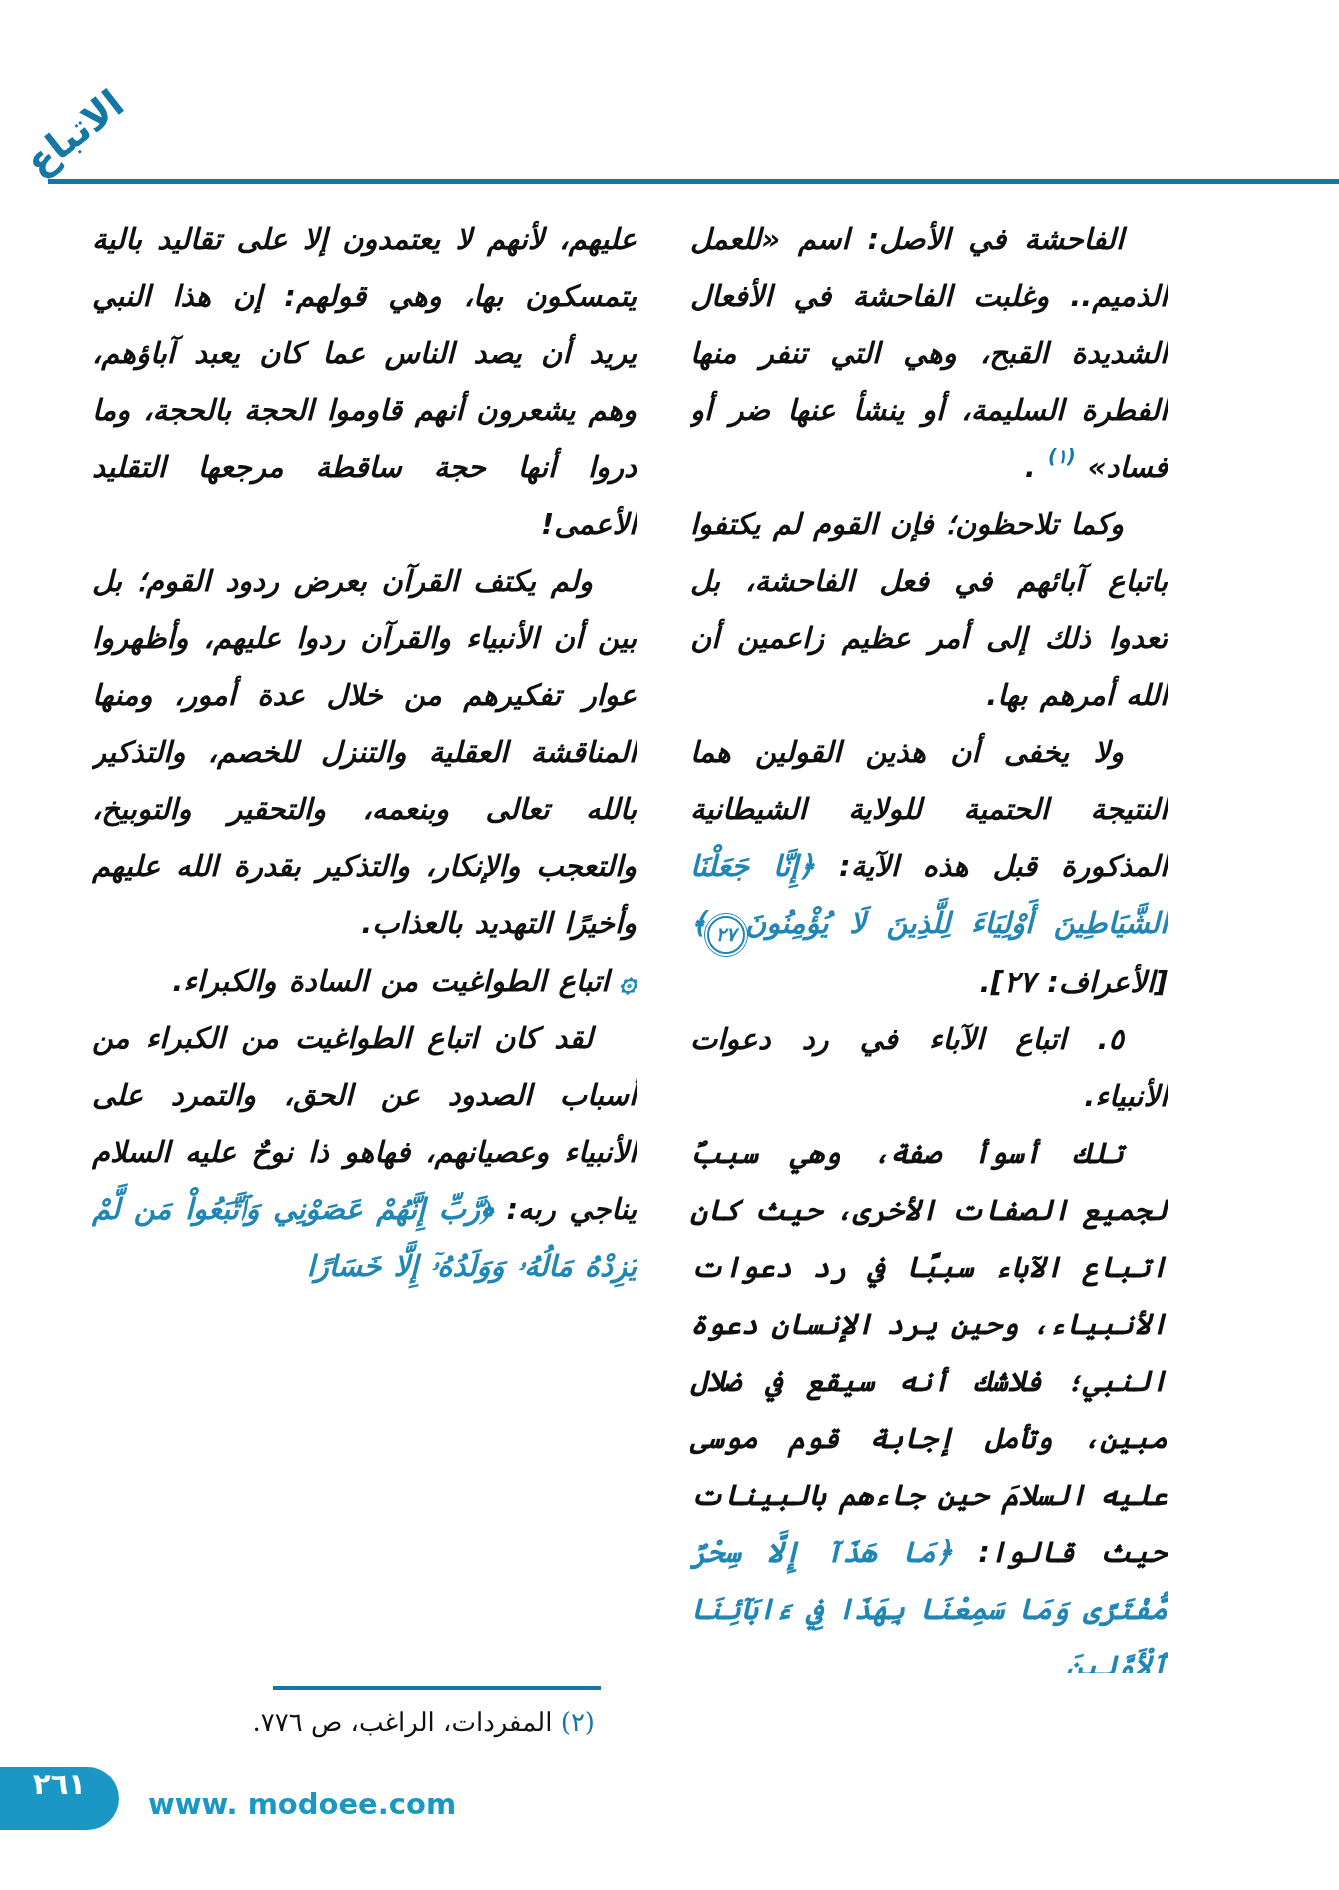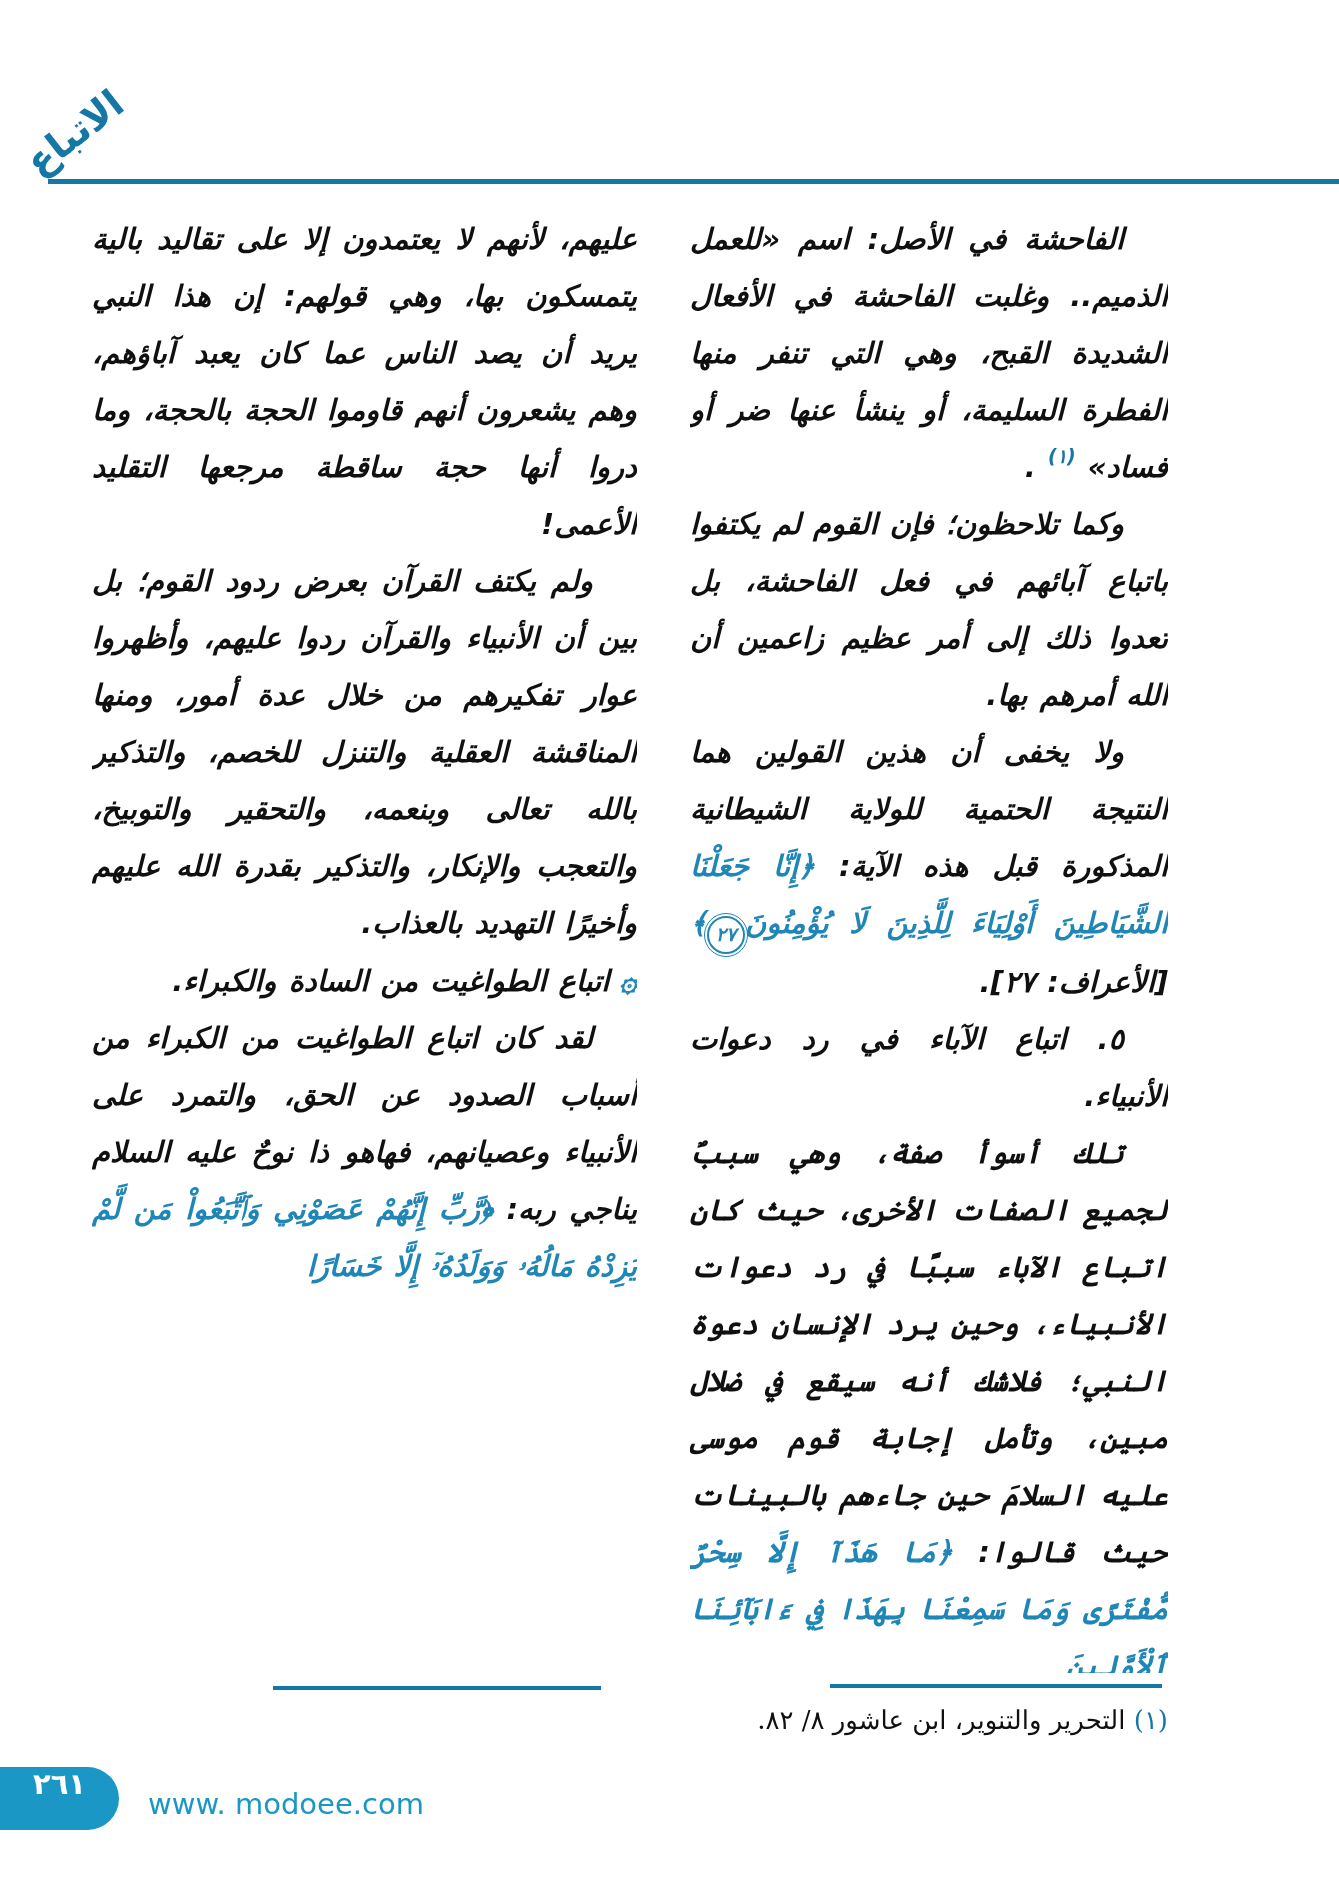--- a/index.html
+++ b/index.html
@@ -88,21 +88,21 @@
     background:var(--footer);
     border-radius:0 32px 32px 0;
     color:#ffffff;
     display:flex;align-items:flex-start;justify-content:center;
     font-size:29px;font-weight:700;
     letter-spacing:6px;
   }
   .footer-url{
     position:absolute;left:148px;top:1787px;
     color:var(--footer);
-    font-size:29px;font-weight:400;
+    font-size:29px;font-weight:700;
     direction:ltr;
   }
 </style>
 </head>
 <body>
 
 <div class="page">
 
   <div class="calli">الاتباع</div>
 
@@ -116,27 +116,24 @@
       <p class="para indent"><span class="text">تلك أسوأ صفة، وهي سببٌ لجميع الصفات الأخرى، حيث كان اتباع الآباء سببًا في رد دعوات الأنبياء، وحين يرد الإنسان دعوة النبي؛ فلاشك أنه سيقع في ضلال مبين، وتأمل إجابة قوم موسى عليه السلامَ حين جاءهم بالبينات حيث قالوا: </span><span class="quran">﴿مَا هَذَآ إِلَّا سِحْرٌ مُّفْتَرًى وَمَا سَمِعْنَا بِهَذَا فِي ءَابَآئِنَا ٱلْأَوَّلِينَ</span></p>
     </div>
 
   <div class="col col-left" id="col-left" dir="rtl">
       <p class="para"><span class="text">عليهم، لأنهم لا يعتمدون إلا على تقاليد بالية يتمسكون بها، وهي قولهم: إن هذا النبي يريد أن يصد الناس عما كان يعبد آباؤهم، وهم يشعرون أنهم قاوموا الحجة بالحجة، وما دروا أنها حجة ساقطة مرجعها التقليد الأعمى!</span></p>
       <p class="para indent"><span class="text">ولم يكتف القرآن بعرض ردود القوم؛ بل بين أن الأنبياء والقرآن ردوا عليهم، وأظهروا عوار تفكيرهم من خلال عدة أمور، ومنها المناقشة العقلية والتنزل للخصم، والتذكير بالله تعالى وبنعمه، والتحقير والتوبيخ، والتعجب والإنكار، والتذكير بقدرة الله عليهم وأخيرًا التهديد بالعذاب.</span></p>
       <p class="para"><span class="orn">۞</span><span class="text">اتباع الطواغيت من السادة والكبراء.</span></p>
       <p class="para indent"><span class="text">لقد كان اتباع الطواغيت من الكبراء من أسباب الصدود عن الحق، والتمرد على الأنبياء وعصيانهم، فهاهو ذا نوحٌ عليه السلام يناجي ربه: </span><span class="quran">﴿رَّبِّ إِنَّهُمْ عَصَوْنِي وَٱتَّبَعُواْ مَن لَّمْ يَزِدْهُ مَالُهُۥ وَوَلَدُهُۥٓ إِلَّا خَسَارًا</span></p>
     </div>
 
-  <div class="footnote fn-right" dir="rtl">
-    <div class="fn-rule"></div>
-    <p class="fn-line"><span class="fn-marker">(١)</span> <span>التحرير والتنوير، ابن عاشور ٨/ ٨٢.</span></p>
-  </div>
 
   <div class="footnote fn-left" dir="rtl">
     <div class="fn-rule"></div>
+    <p class="fn-line"><span class="fn-marker">(٢)</span> <span>المفردات، الراغب، ص ٧٧٦.</span></p>
   </div>
 
   <div class="page-tab">
     <span>٢٦١</span>
   </div>
 
   <div class="footer-url">www. modoee.com</div>
 
 </div>
 

